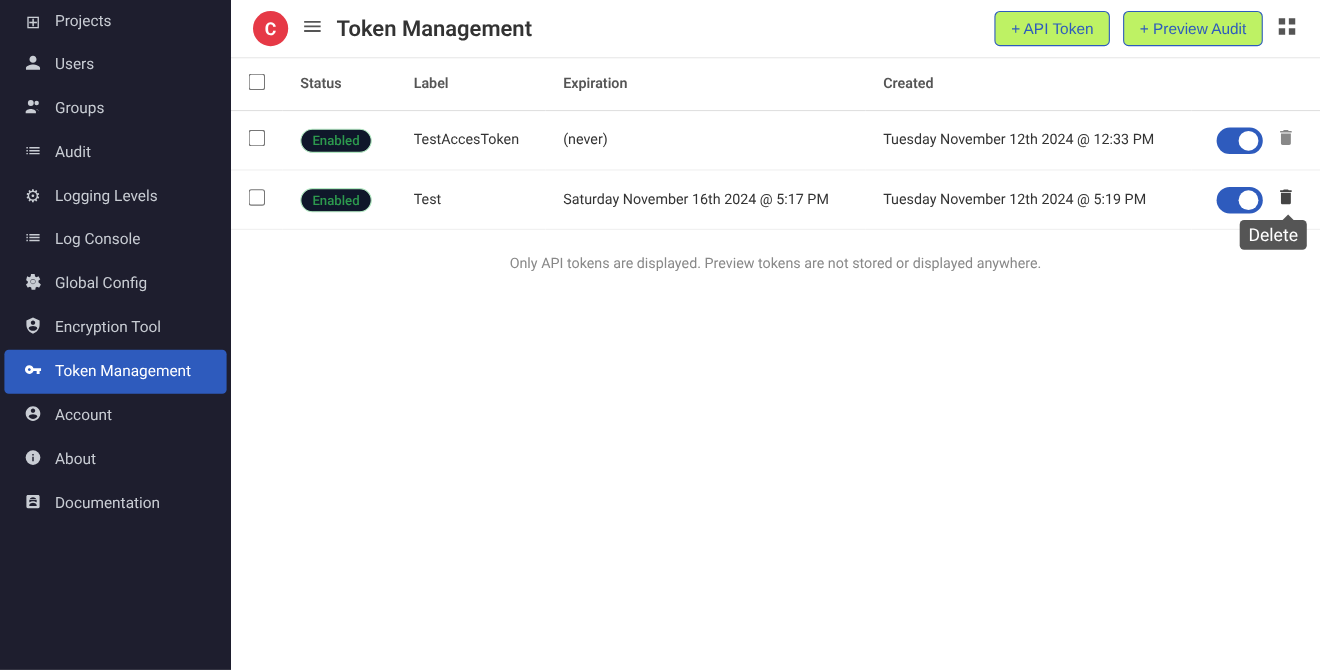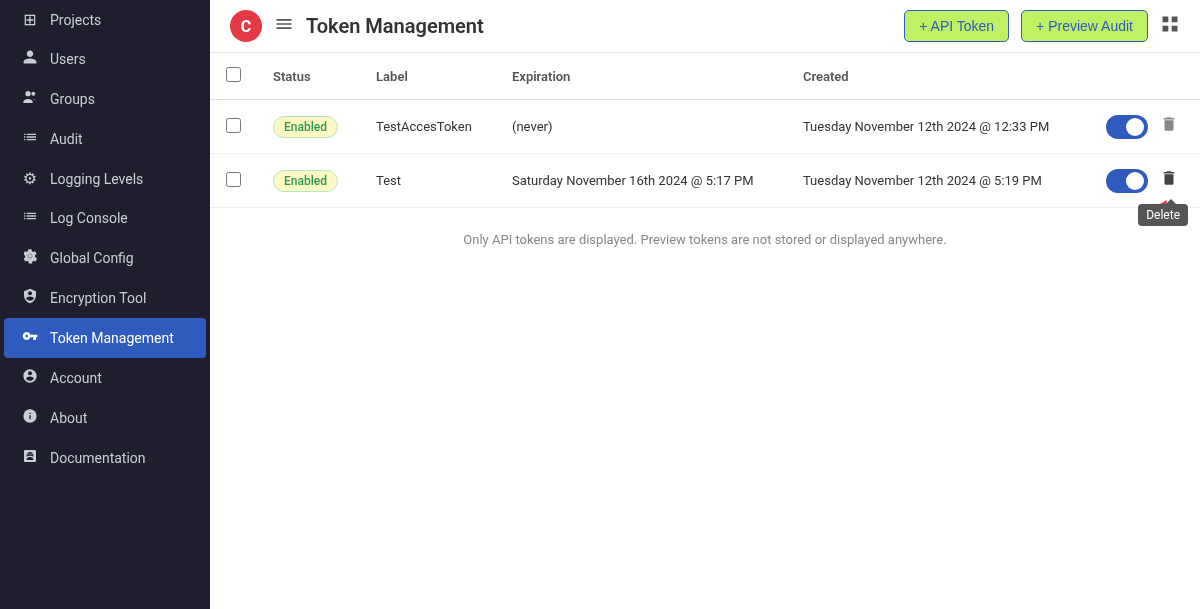--- a/index.html
+++ b/index.html
@@ -116,21 +116,21 @@
       font-size: 13px;
       color: #333;
       border-bottom: 1px solid #f0f0f0;
     }
     .status-badge {
       display: inline-block;
       padding: 3px 10px;
       border-radius: 12px;
       font-size: 12px;
       font-weight: 500;
-      background: #fef9c3;
+      background: #0f172a;
       color: #2d9a4e;
       border: 1px solid #b2e8c2;
     }
     .checkbox-cell { width: 40px; }
     input[type="checkbox"] { width: 15px; height: 15px; cursor: pointer; }
 
     
     .toggle {
       position: relative;
       display: inline-block;
@@ -171,21 +171,21 @@
     .tooltip-container {
       position: relative;
       display: inline-block;
     }
     .tooltip {
       position: absolute;
       bottom: -32px;
       right: -4px;
       background: #555;
       color: white;
-      font-size: 12px;
+      font-size: 16px;
       padding: 4px 8px;
       border-radius: 4px;
       white-space: nowrap;
       z-index: 10;
     }
     .tooltip::before {
       content: '';
       position: absolute;
       top: -5px;
       right: 12px;

